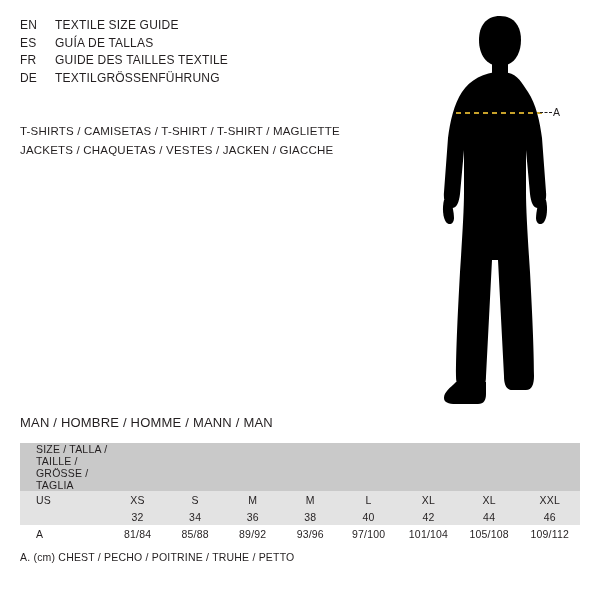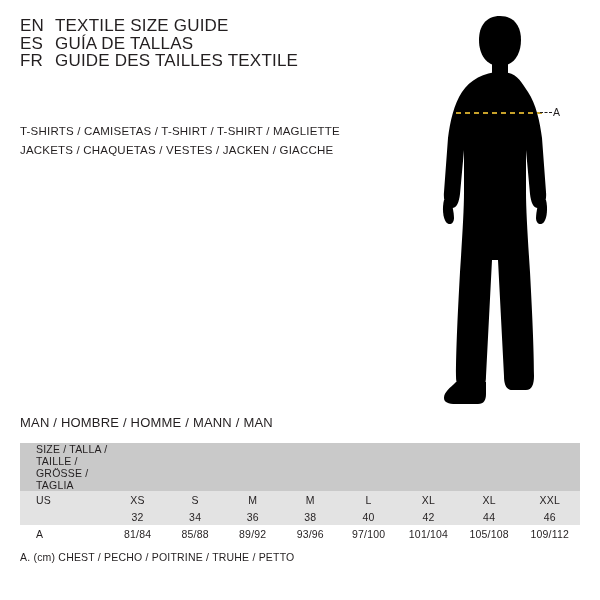--- a/index.html
+++ b/index.html
@@ -25,21 +25,21 @@
   
   .lang-block {
     position: absolute;
     left: 20px;
     top: 17px;
     width: 380px;
   }
   .lang-row {
     display: flex;
     align-items: center;
-    font-size: 17px;
+    font-size: 12px;
     line-height: 17.5px;
     letter-spacing: 0.2px;
   }
   .lang-code {
     width: 35px;
     flex: 0 0 35px;
   }
   .lang-text {
     flex: 1 1 auto;
   }
@@ -140,20 +140,24 @@
       <span class="lang-code">EN</span>
       <span class="lang-text">TEXTILE SIZE GUIDE</span>
     </div>
     <div class="lang-row">
       <span class="lang-code">ES</span>
       <span class="lang-text">GUÍA DE TALLAS</span>
     </div>
     <div class="lang-row">
       <span class="lang-code">FR</span>
       <span class="lang-text">GUIDE DES TAILLES TEXTILE</span>
+    </div>
+    <div class="lang-row">
+      <span class="lang-code">DE</span>
+      <span class="lang-text">TEXTILGRÖSSENFÜHRUNG</span>
     </div>
   </div>
 
   <div class="cat-block">
     <div class="cat-row">T-SHIRTS / CAMISETAS / T-SHIRT / T-SHIRT / MAGLIETTE</div>
     <div class="cat-row">JACKETS / CHAQUETAS / VESTES / JACKEN / GIACCHE</div>
   </div>
 
   <div class="figure-wrap">
     <svg width="200" height="400" viewBox="0 0 200 400">

